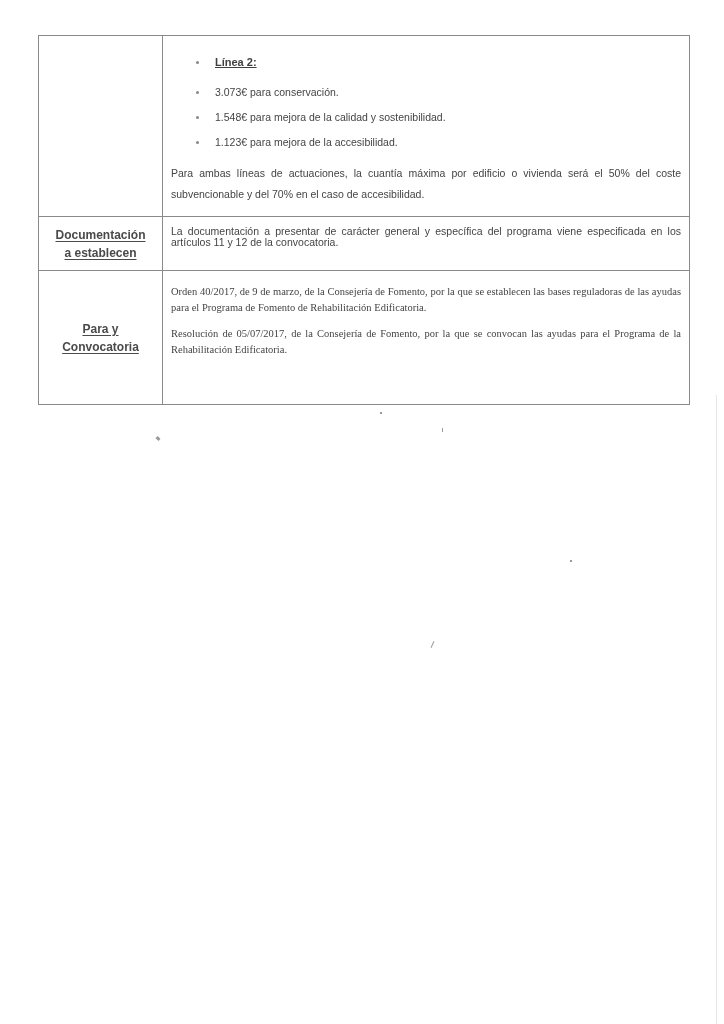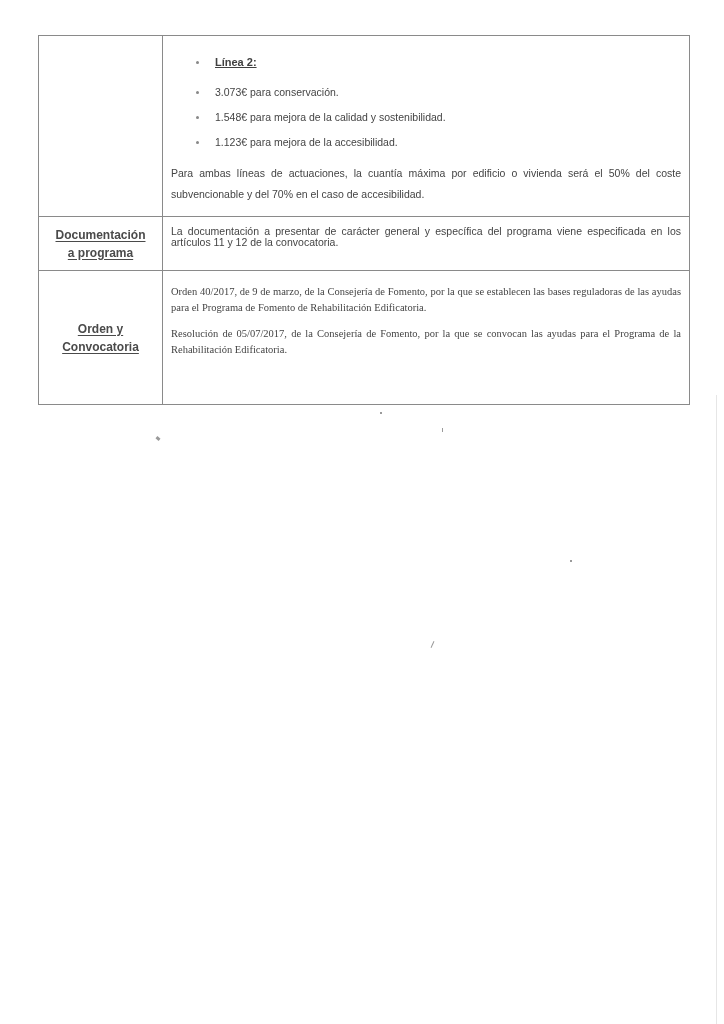--- a/index.html
+++ b/index.html
@@ -128,30 +128,30 @@
           <span>1.123€ para mejora de la accesibilidad.</span>
         </li>
       </ul>
       <p>Para ambas líneas de actuaciones, la cuantía máxima por edificio o vivienda será el 50% del coste subvencionable y del 70% en el caso de accesibilidad.</p>
     </td>
   </tr>
 
   <tr>
     <td class="label-cell">
       <div class="label-text">Documentación</div>
-      <div class="label-text">a programa</div>
+      <div class="label-text">a establecen</div>
     </td>
     <td class="content-cell row2-content">
       <p>La documentación a presentar de carácter general y específica del programa viene especificada en los artículos 11 y 12 de la convocatoria.</p>
     </td>
   </tr>
 
   <tr>
     <td class="label-cell">
-      <div class="label-text">Orden y</div>
+      <div class="label-text">Para y</div>
       <div class="label-text">Convocatoria</div>
     </td>
     <td class="content-cell row3-content">
       <p>Orden 40/2017, de 9 de marzo, de la Consejería de Fomento, por la que se establecen las bases reguladoras de las ayudas para el Programa de Fomento de Rehabilitación Edificatoria.</p>
       <p>Resolución de 05/07/2017, de la Consejería de Fomento, por la que se convocan las ayudas para el Programa de la Rehabilitación Edificatoria.</p>
     </td>
   </tr>
 </tbody>
   </table>
 

